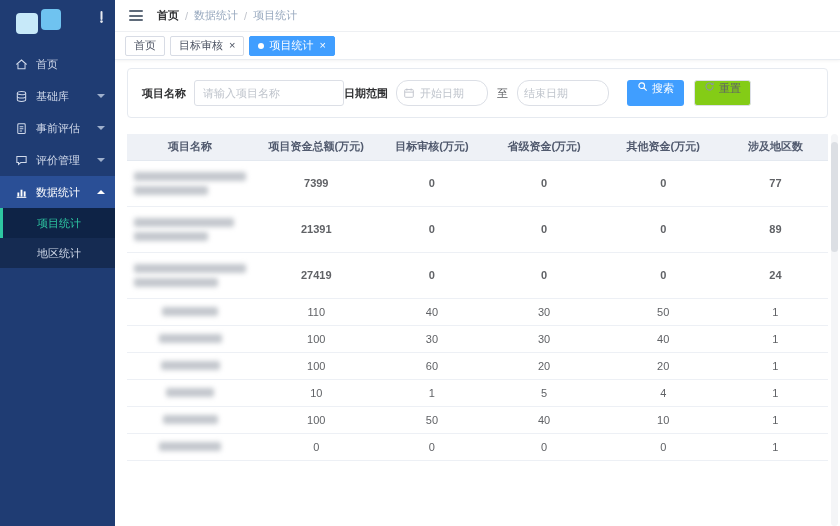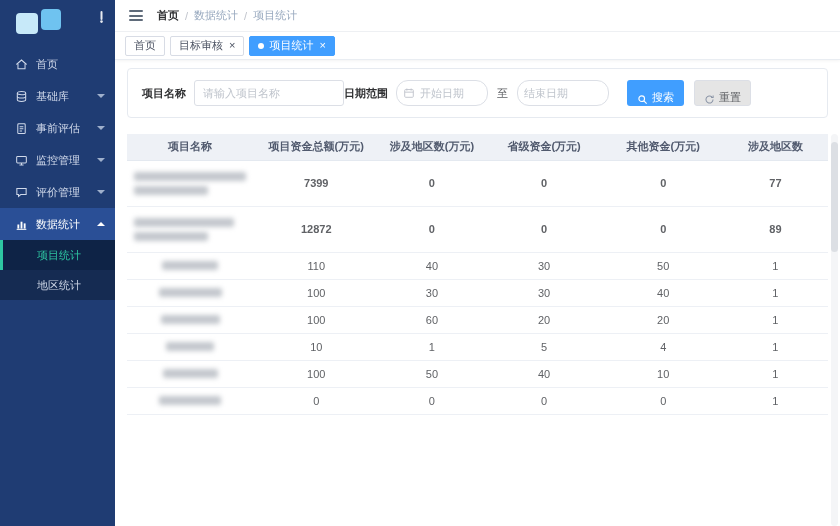--- a/index.html
+++ b/index.html
@@ -51,24 +51,24 @@
   
   .filter-card { border:1px solid #e6eaf0; border-radius:4px; padding:11px 14px; display:flex; align-items:center; }
   .f-label { font-weight:700; color:#303133; margin-right:8px; white-space:nowrap; }
   .date-label { }
   .f-input { width:150px; height:26px; border:1px solid #dcdfe6; border-radius:3px; padding:0 8px;
              font-size:11px; color:#606266; font-family:inherit; outline:none; }
   .f-input::placeholder { color:#bfc4cc; }
   .date-box { width:92px; height:26px; border:1px solid #dcdfe6; border-radius:12px; display:flex;
               align-items:center; padding:0 6px; gap:5px; color:#bfc4cc; cursor:pointer; }
   .to-label { margin:0 9px; color:#606266; }
-  .btn { height:26px; border-radius:3px; display:inline-flex; align-items:flex-end; gap:4px; padding:0 9px;
+  .btn { height:26px; border-radius:3px; display:inline-flex; align-items:flex-start; gap:4px; padding:0 9px;
          cursor:pointer; font-size:11px; border:1px solid transparent; font-family:inherit; }
   .btn-primary { background:#409eff; color:#fff; margin-left:18px; }
-  .btn-plain { background:#e5e5e5; border-color:#dcdfe6; color:#606266; margin-left:10px; }
+  .btn-plain { background:#84cc16; border-color:#dcdfe6; color:#606266; margin-left:10px; }
   .bicon { display:inline-flex; }
 
   
   .table-wrap { margin-top:16px; }
   table { width:100%; border-collapse:collapse; table-layout:fixed; }
   thead th { background:#eef1f6; color:#515a6e; font-weight:700; font-size:11px; height:26px;
              text-align:center; border-bottom:1px solid #e4e9f0; }
   tbody td { text-align:center; border-bottom:1px solid #edf0f5; font-size:11px; color:#606266; }
   tr.tall td { height:46px;font-weight:bold; }
   tr.short td { height:27px; }
@@ -119,30 +119,20 @@
           <span class="caret"></span>
         </div>
         <div class="menu-item">
           <span class="mi-icon">
             <svg width="13" height="13" viewBox="0 0 14 14" fill="none" stroke="currentColor" stroke-width="1.1">
               <rect x="3" y="2" width="8" height="10.5" rx="1"></rect>
               <path d="M5 5h4M5 7.3h4M5 9.6h2.6"></path>
             </svg>
           </span>
           <span class="mi-label">事前评估</span>
-          <span class="caret"></span>
-        </div>
-        <div class="menu-item">
-          <span class="mi-icon">
-            <svg width="13" height="13" viewBox="0 0 14 14" fill="none" stroke="currentColor" stroke-width="1.1">
-              <rect x="1.8" y="2.6" width="10.4" height="7" rx="1"></rect>
-              <path d="M7 9.6v2.2M4.8 11.8h4.4"></path>
-            </svg>
-          </span>
-          <span class="mi-label">监控管理</span>
           <span class="caret"></span>
         </div>
         <div class="menu-item">
           <span class="mi-icon">
             <svg width="13" height="13" viewBox="0 0 14 14" fill="none" stroke="currentColor" stroke-width="1.1">
               <path d="M2 2.8h10v6.4H6.2L3.8 11.2V9.2H2z"></path>
             </svg>
           </span>
           <span class="mi-label">评价管理</span>
           <span class="caret"></span>
@@ -246,21 +236,21 @@
               <col style="width:18%">
               <col style="width:15%">
             <col style="width:17%">
               <col style="width:17%">
               <col style="width:15%">
           </colgroup>
           <thead>
               <tr>
                 <th>项目名称</th>
                 <th>项目资金总额(万元)</th>
-                <th>涉及地区数(万元)</th>
+                <th>目标审核(万元)</th>
                 <th>省级资金(万元)</th>
                 <th>其他资金(万元)</th>
                 <th>涉及地区数</th>
               </tr>
             </thead>
           <tbody>
               <tr class="tall">
                 <td>
                   <div class="bars">
                     <span class="bar" style="width: 112px;"></span>
@@ -273,25 +263,38 @@
                 <td>0</td>
                 <td>77</td>
               </tr>
               <tr class="tall">
                 <td>
                   <div class="bars">
                     <span class="bar" style="width: 100px;"></span>
                     <span class="bar" style="width: 74px;"></span>
                   </div>
                 </td>
-                <td>12872</td>
+                <td>21391</td>
                 <td>0</td>
                 <td>0</td>
                 <td>0</td>
                 <td>89</td>
+              </tr>
+              <tr class="tall">
+                <td>
+                  <div class="bars">
+                    <span class="bar" style="width: 112px;"></span>
+                    <span class="bar" style="width: 84px;"></span>
+                  </div>
+                </td>
+                <td>27419</td>
+                <td>0</td>
+                <td>0</td>
+                <td>0</td>
+                <td>24</td>
               </tr>
               <tr class="short">
                 <td>
                   <div class="bars center">
                     <span class="bar" style="width: 56px;"></span>
                   </div>
                 </td>
                 <td>110</td>
                 <td>40</td>
                 <td>30</td>

